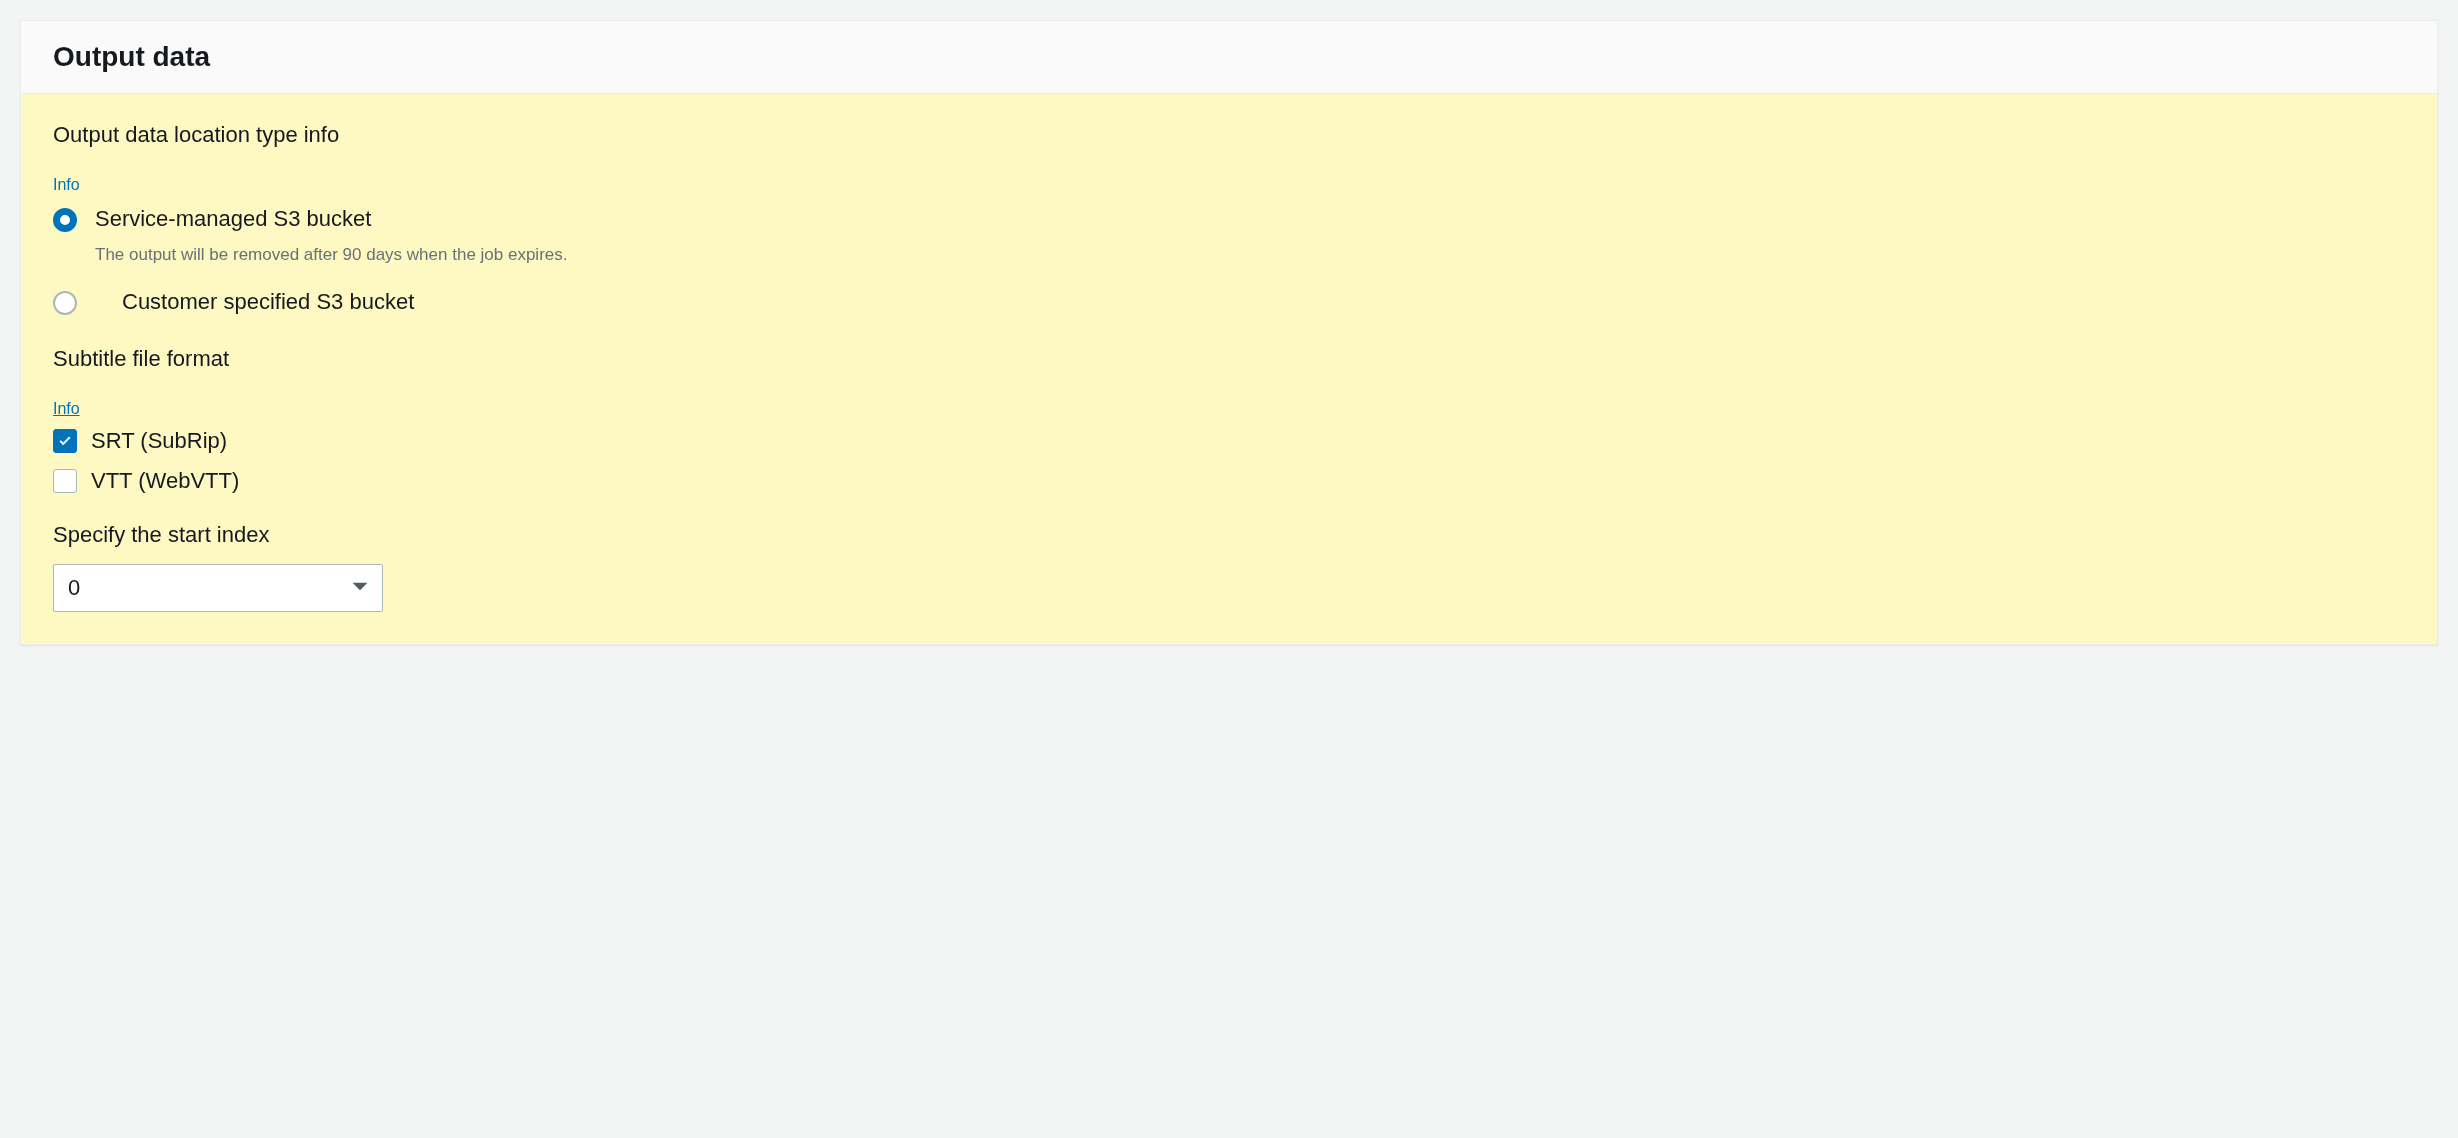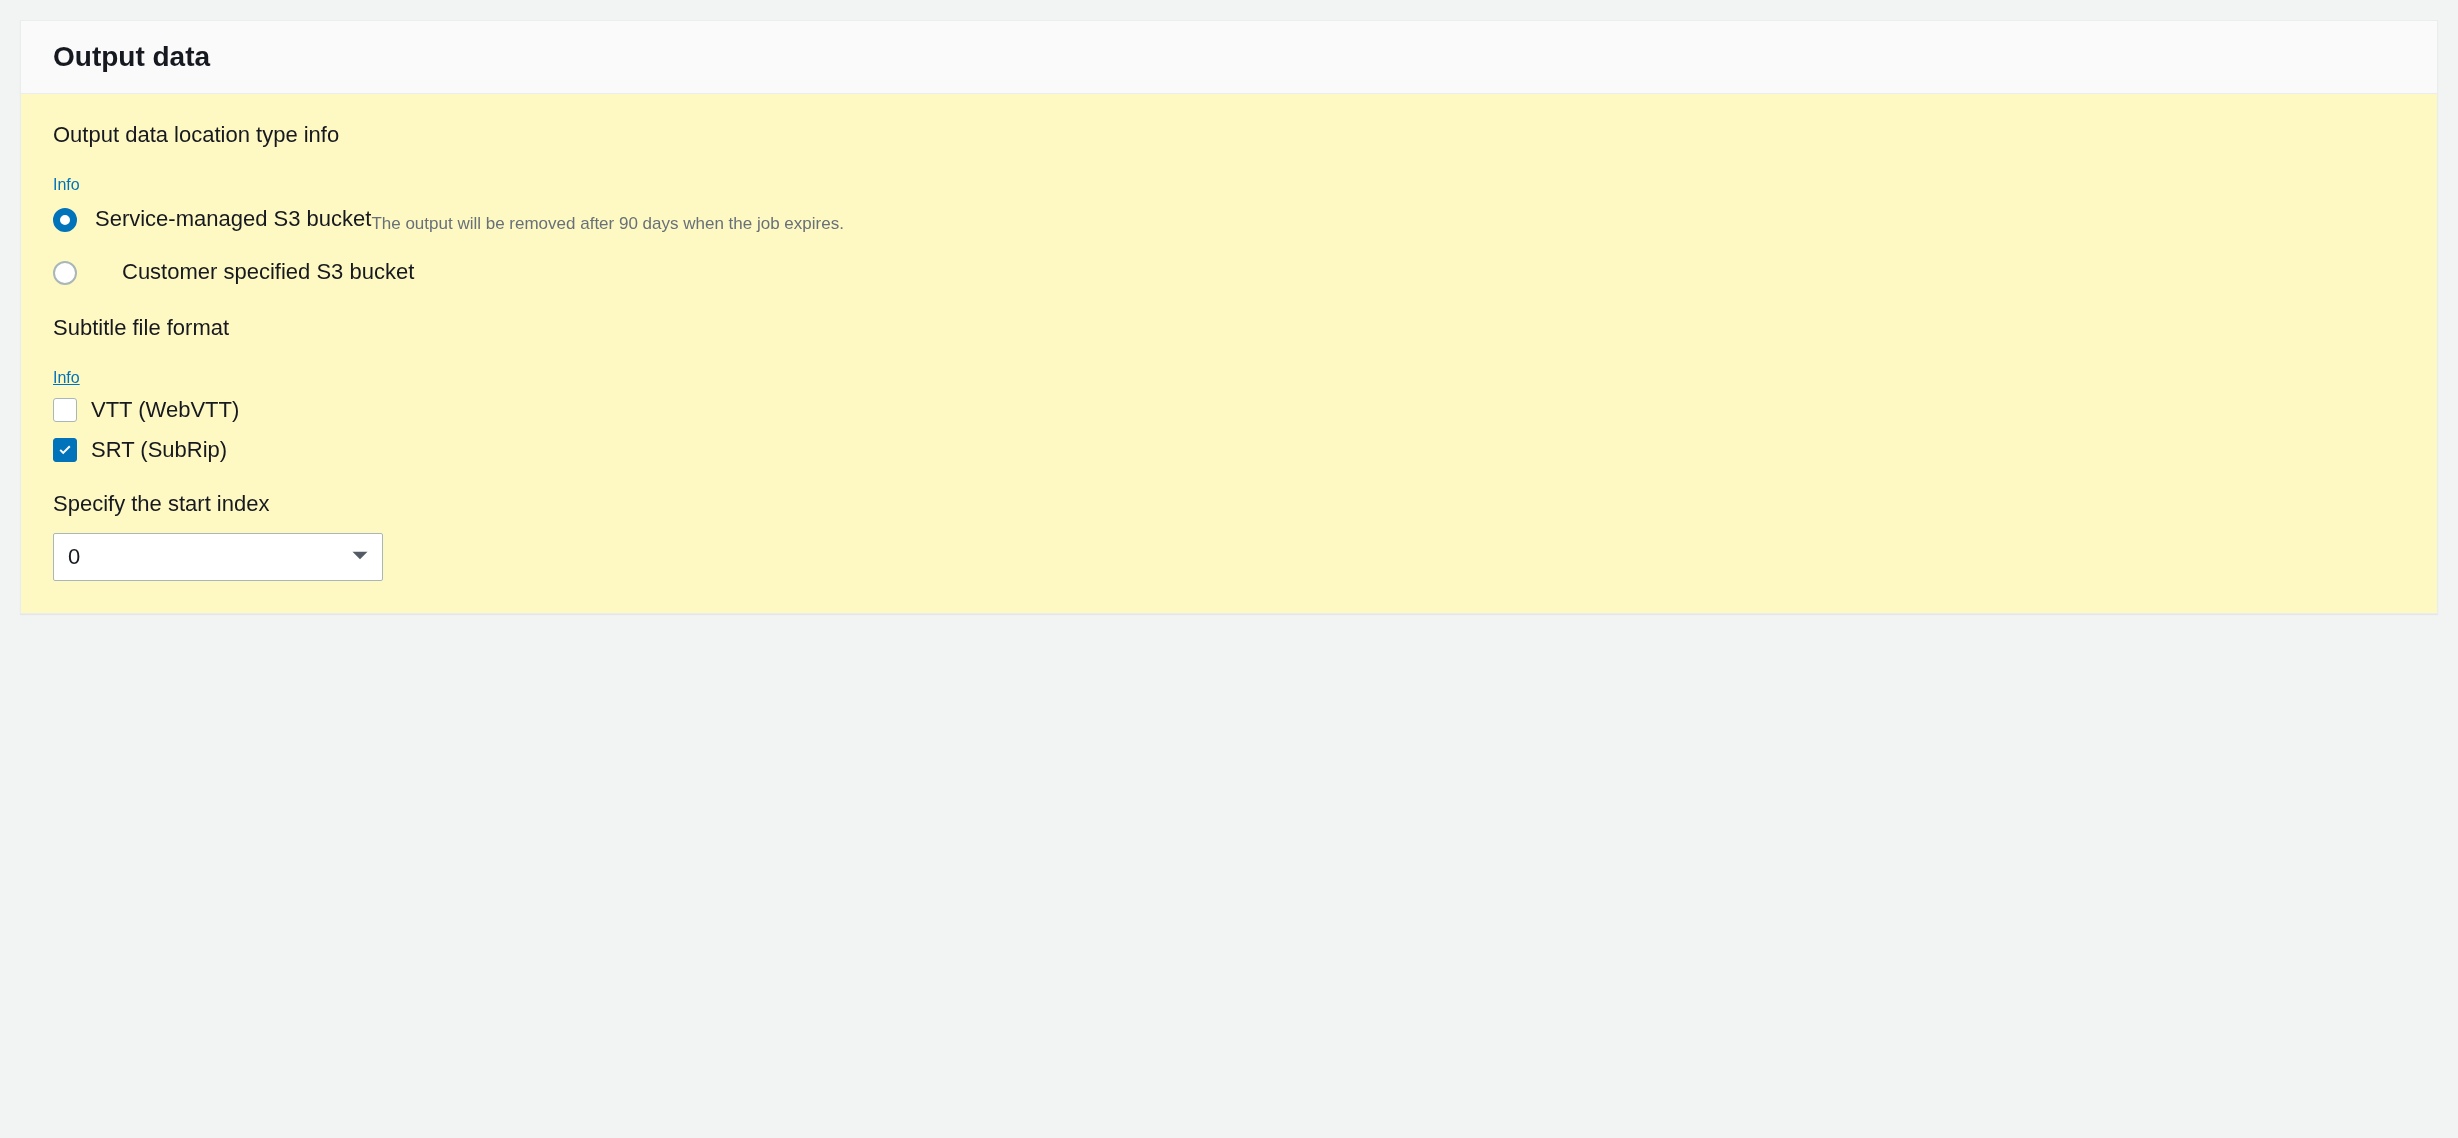--- a/index.html
+++ b/index.html
@@ -96,21 +96,21 @@
       position: relative;
     }
 
     .radio-outer.checked {
       border-color: #0073bb;
       border-width: 7px;
     }
 
     .radio-text {
       display: flex;
-      flex-direction: row;
+      flex-direction: column;
     }
 
     .radio-title {
       font-size: 22px;
       color: #16191f;
       line-height: 1.4;
     }
 
     .radio-desc {
       font-size: 17px;
@@ -230,33 +230,33 @@
       </label>
     </div>
 
     <div class="field-group">
       <div class="field-label-row">
         <span class="field-label">Subtitle file format</span>
         <a href="#" class="info-link underlined">Info</a>
       </div>
 
       <label class="checkbox-row">
-        <span class="checkbox-box">
-          
-        </span>
-        <span class="checkbox-label">VTT (WebVTT)</span>
-      </label>
-
-      <label class="checkbox-row">
         <span class="checkbox-box checked">
           <svg viewBox="0 0 16 16">
               <path d="M6.2 12.3L2.5 8.6l1.4-1.4 2.3 2.3 5.9-5.9 1.4 1.4z" fill="#fff"></path>
             </svg>
         </span>
         <span class="checkbox-label">SRT (SubRip)</span>
+      </label>
+
+      <label class="checkbox-row">
+        <span class="checkbox-box">
+          
+        </span>
+        <span class="checkbox-label">VTT (WebVTT)</span>
       </label>
     </div>
 
     <div class="field-group">
       <div class="field-label-row">
         <span class="field-label">Specify the start index</span>
       </div>
       <div class="select-wrap">
         <div class="select-box">
           <span>0</span>

